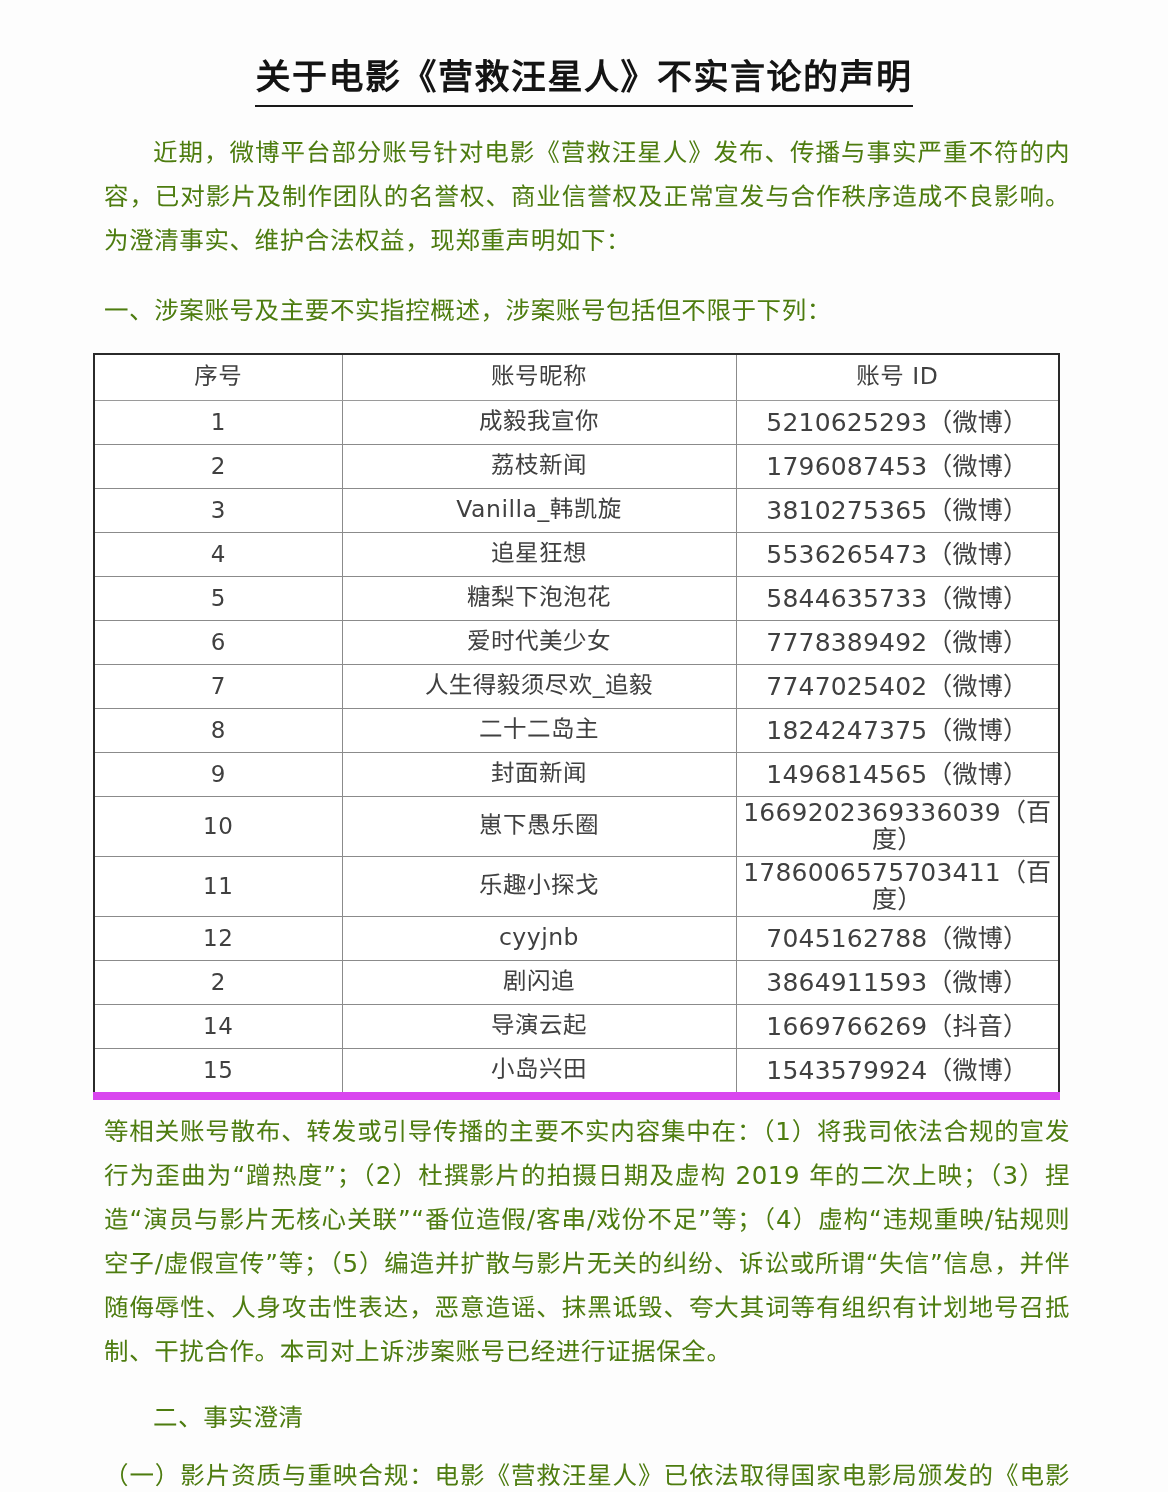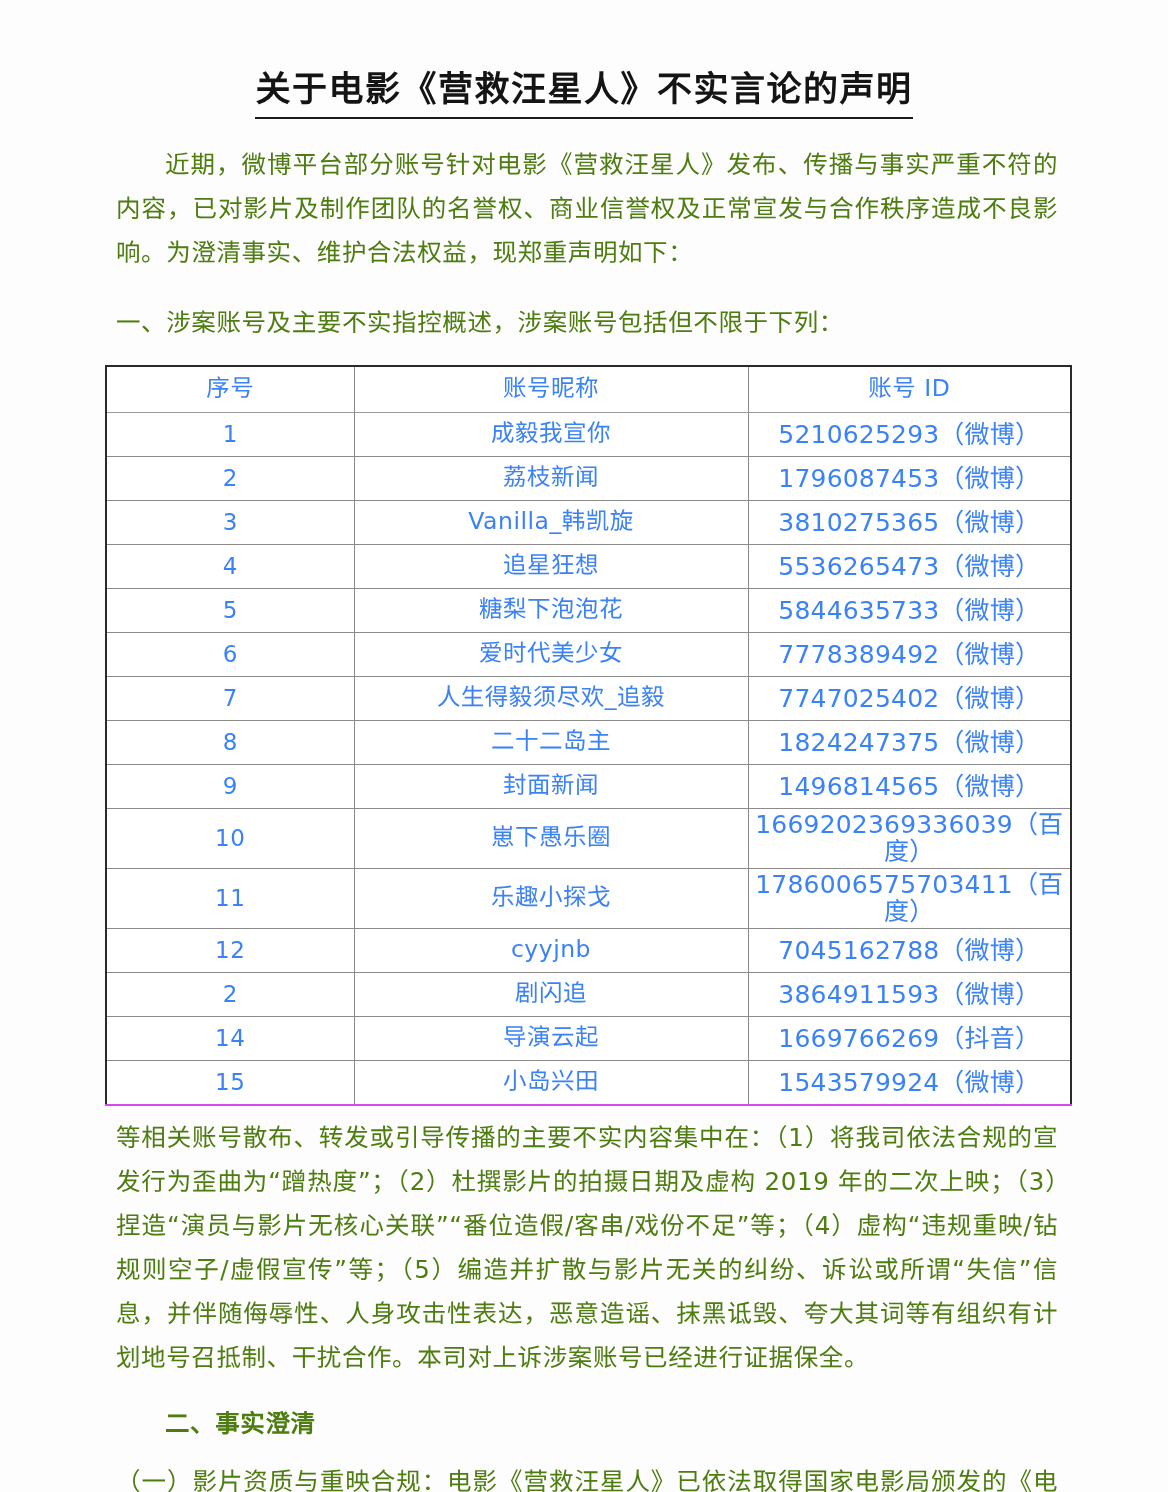--- a/index.html
+++ b/index.html
@@ -14,21 +14,21 @@
     font-family: "DejaVu Sans", "Liberation Sans", sans-serif;
     color: #141414;
     -webkit-font-smoothing: antialiased;
   }
   .page {
     position: relative;
     width: 1168px;
     height: 1492px;
     background: #fdfdfd;
     box-sizing: border-box;
-    padding: 12px;
+    padding: 0;
     overflow: hidden;
   }
 
   
   .doc-title {
     text-align: center;
     font-size: 35px;
     font-weight: bold;
     letter-spacing: 1.5px;
     margin: 0;
@@ -57,21 +57,20 @@
   p.intro {
     margin-top: 24px;
     text-indent: 2em;
   }
   p.section-heading {
     margin-top: 26px;
   }
   p.section-heading-indent {
     margin-top: 22px;
     text-indent: 2em;
-    font-weight: bold;
   }
   p.after-table {
     margin-top: 10px;
   }
   p.clarify {
     margin-top: 14px;
   }
 
   
   .tbl-wrap {
@@ -91,31 +90,31 @@
   table.accounts th,
   table.accounts td {
     border: 1px solid #8b8b8b;
     text-align: center;
     vertical-align: middle;
     font-weight: normal;
     font-size: 23px;
     line-height: 1.1;
     height: 39px;
     padding: 2px 4px;
-    color: #3b82f6;
+    color: #404040;
     letter-spacing: 0.5px;
   }
   table.accounts thead th {
     border-top: 2px solid #2a2a2a;
     border-bottom: 1px solid #9a9a9a;
     font-size: 23.5px;
     height: 41px;
   }
   table.accounts tbody tr:last-child td {
-    border-bottom: 2px solid #d946ef;
+    border-bottom: 8px solid #d946ef;
   }
   table.accounts td.cell-idx {
     font-size: 23px;
   }
   table.accounts td.cell-nick {
     font-size: 23.5px;
     margin-top: 44px;
   }
   table.accounts td.cell-id {
     font-size: 25px;

